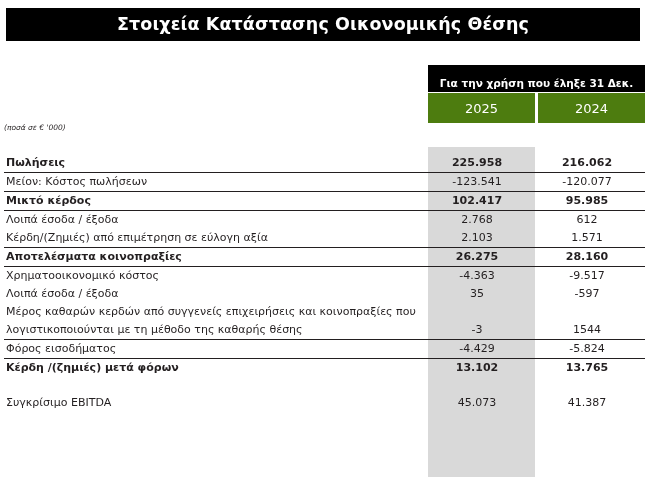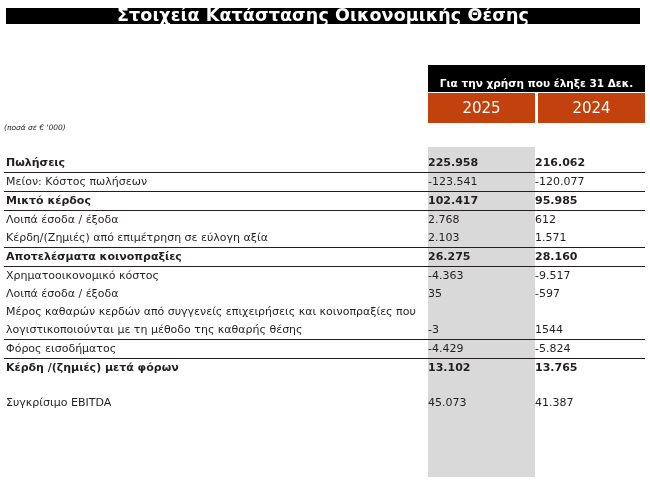--- a/index.html
+++ b/index.html
@@ -16,21 +16,21 @@
     overflow: hidden;
     position: relative;
   }
 
   
   .title-bar {
     position: absolute;
     left: 6px;
     top: 8px;
     width: 634px;
-    height: 16px;
+    height: 33px;
     background: #000000;
     color: #ffffff;
     display: flex;
     align-items: center;
     justify-content: center;
   }
   .title-bar .title-text {
     font-size: 17.5px;
     font-weight: bold;
     letter-spacing: 0.1px;
@@ -62,26 +62,26 @@
     position: absolute;
     left: 428px;
     top: 93px;
     width: 217px;
     height: 30px;
     display: flex;
     box-sizing: border-box;
   }
   .colhead-years .yr {
     flex: 0 0 107px;
-    background: #c2410c;
+    background: #4d7c0f;
     color: #ffffff;
     display: flex;
     align-items: center;
     justify-content: center;
-    font-size: 15px;
+    font-size: 13px;
     box-sizing: border-box;
   }
   .colhead-years .yr.y1 { margin-right: 3px; }
 
   
   .shade-col {
     position: absolute;
     left: 428px;
     top: 147px;
     width: 107px;
@@ -123,21 +123,21 @@
     background: transparent;
     line-height: 1.1;
   }
   .fin-table td.label {
     text-align: left;
     padding-left: 2px;
     white-space: nowrap;
     overflow: hidden;
   }
   .fin-table td.val {
-    text-align: left;
+    text-align: center;
     padding-right: 6px;
     white-space: nowrap;
     margin-top: 24px;
   }
   .fin-table td.v1 { padding-right: 9px; }
 
   
   tr.total td { font-weight: bold; }
   tr.rule-bot td  { border-bottom: 1.4px solid #231f20; }
 

